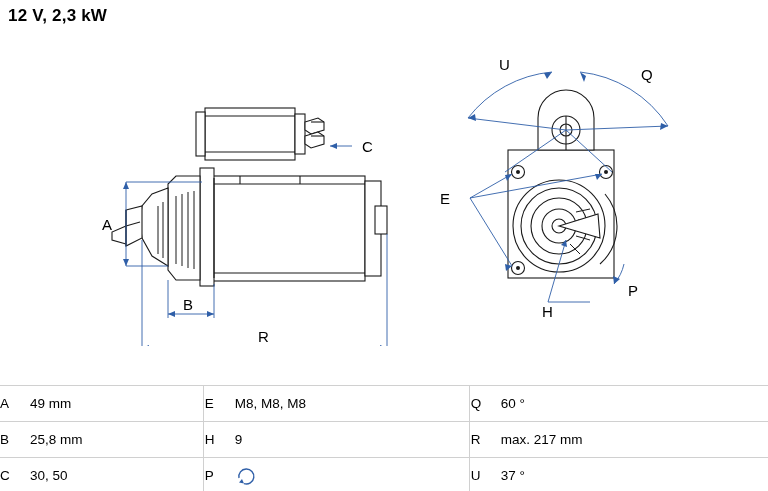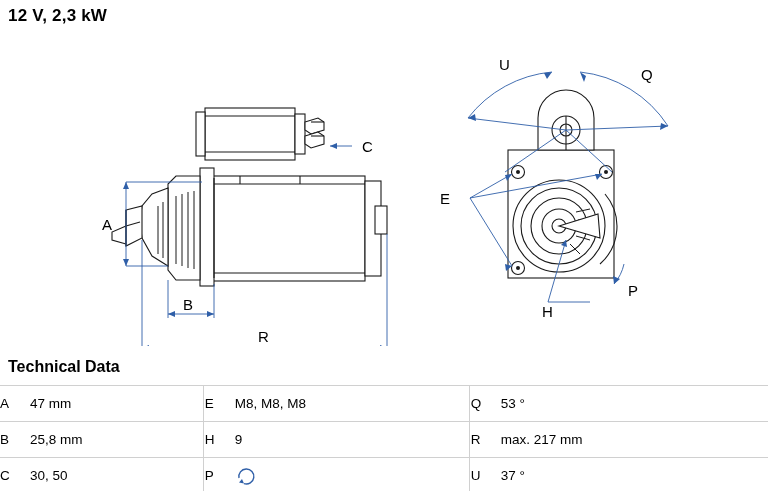--- a/index.html
+++ b/index.html
@@ -225,33 +225,32 @@
       <path d="M614 258 l-1 -8 l7 3 z" fill="#2f5fa8" stroke="none"></path>
     </g>
 
     <text x="499" y="44" font-size="15" fill="#000" font-family="Liberation Sans, sans-serif">U</text>
     <text x="641" y="54" font-size="15" fill="#000" font-family="Liberation Sans, sans-serif">Q</text>
     <text x="440" y="178" font-size="15" fill="#000" font-family="Liberation Sans, sans-serif">E</text>
     <text x="542" y="291" font-size="15" fill="#000" font-family="Liberation Sans, sans-serif">H</text>
     <text x="628" y="270" font-size="15" fill="#000" font-family="Liberation Sans, sans-serif">P</text>
   </svg>
 
-  <div class="tech-heading">Technical Data</div>
 
   <table class="tech">
     <tbody>
       <tr>
         <td class="key col-a">A</td>
-        <td class="val">47 mm</td>
+        <td class="val">49 mm</td>
         <td class="sep"></td>
         <td class="key col-b">E</td>
         <td class="val">M8, M8, M8</td>
         <td class="sep"></td>
         <td class="key col-c">Q</td>
-        <td class="val">53 °</td>
+        <td class="val">60 °</td>
       </tr>
       <tr>
         <td class="key col-a">B</td>
         <td class="val">25,8 mm</td>
         <td class="sep"></td>
         <td class="key col-b">H</td>
         <td class="val">9</td>
         <td class="sep"></td>
         <td class="key col-c">R</td>
         <td class="val">max. 217 mm</td>

